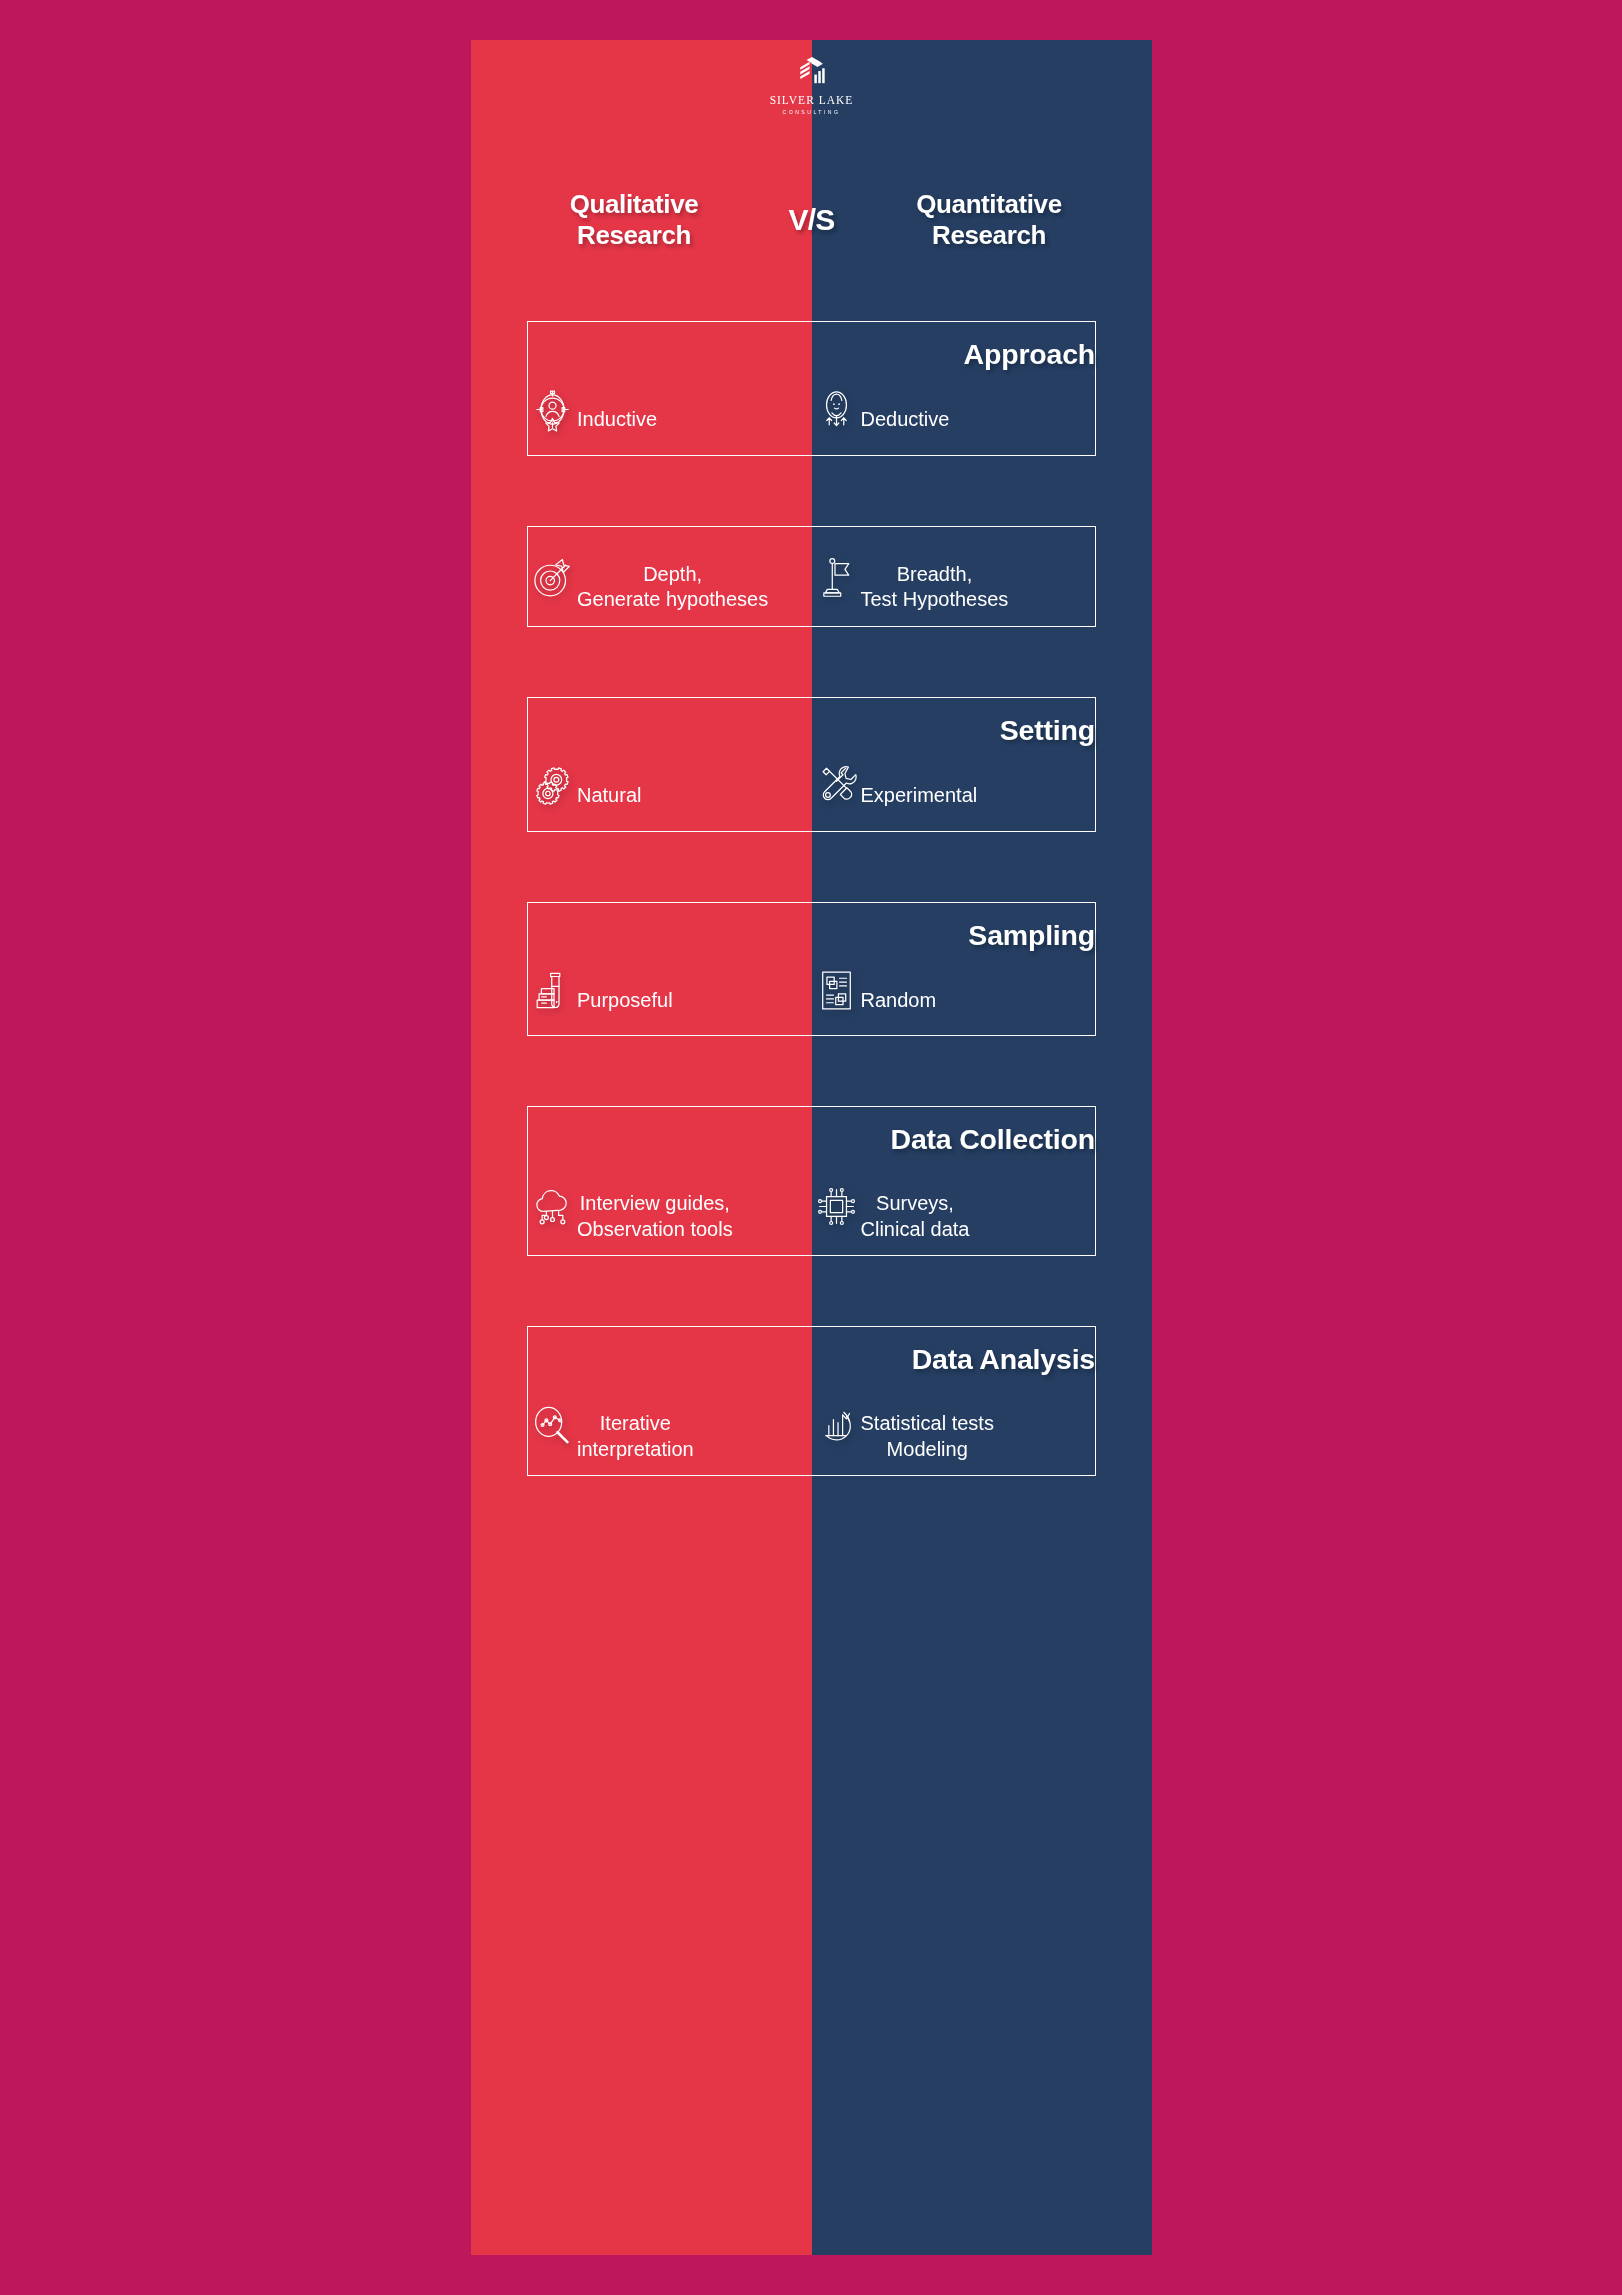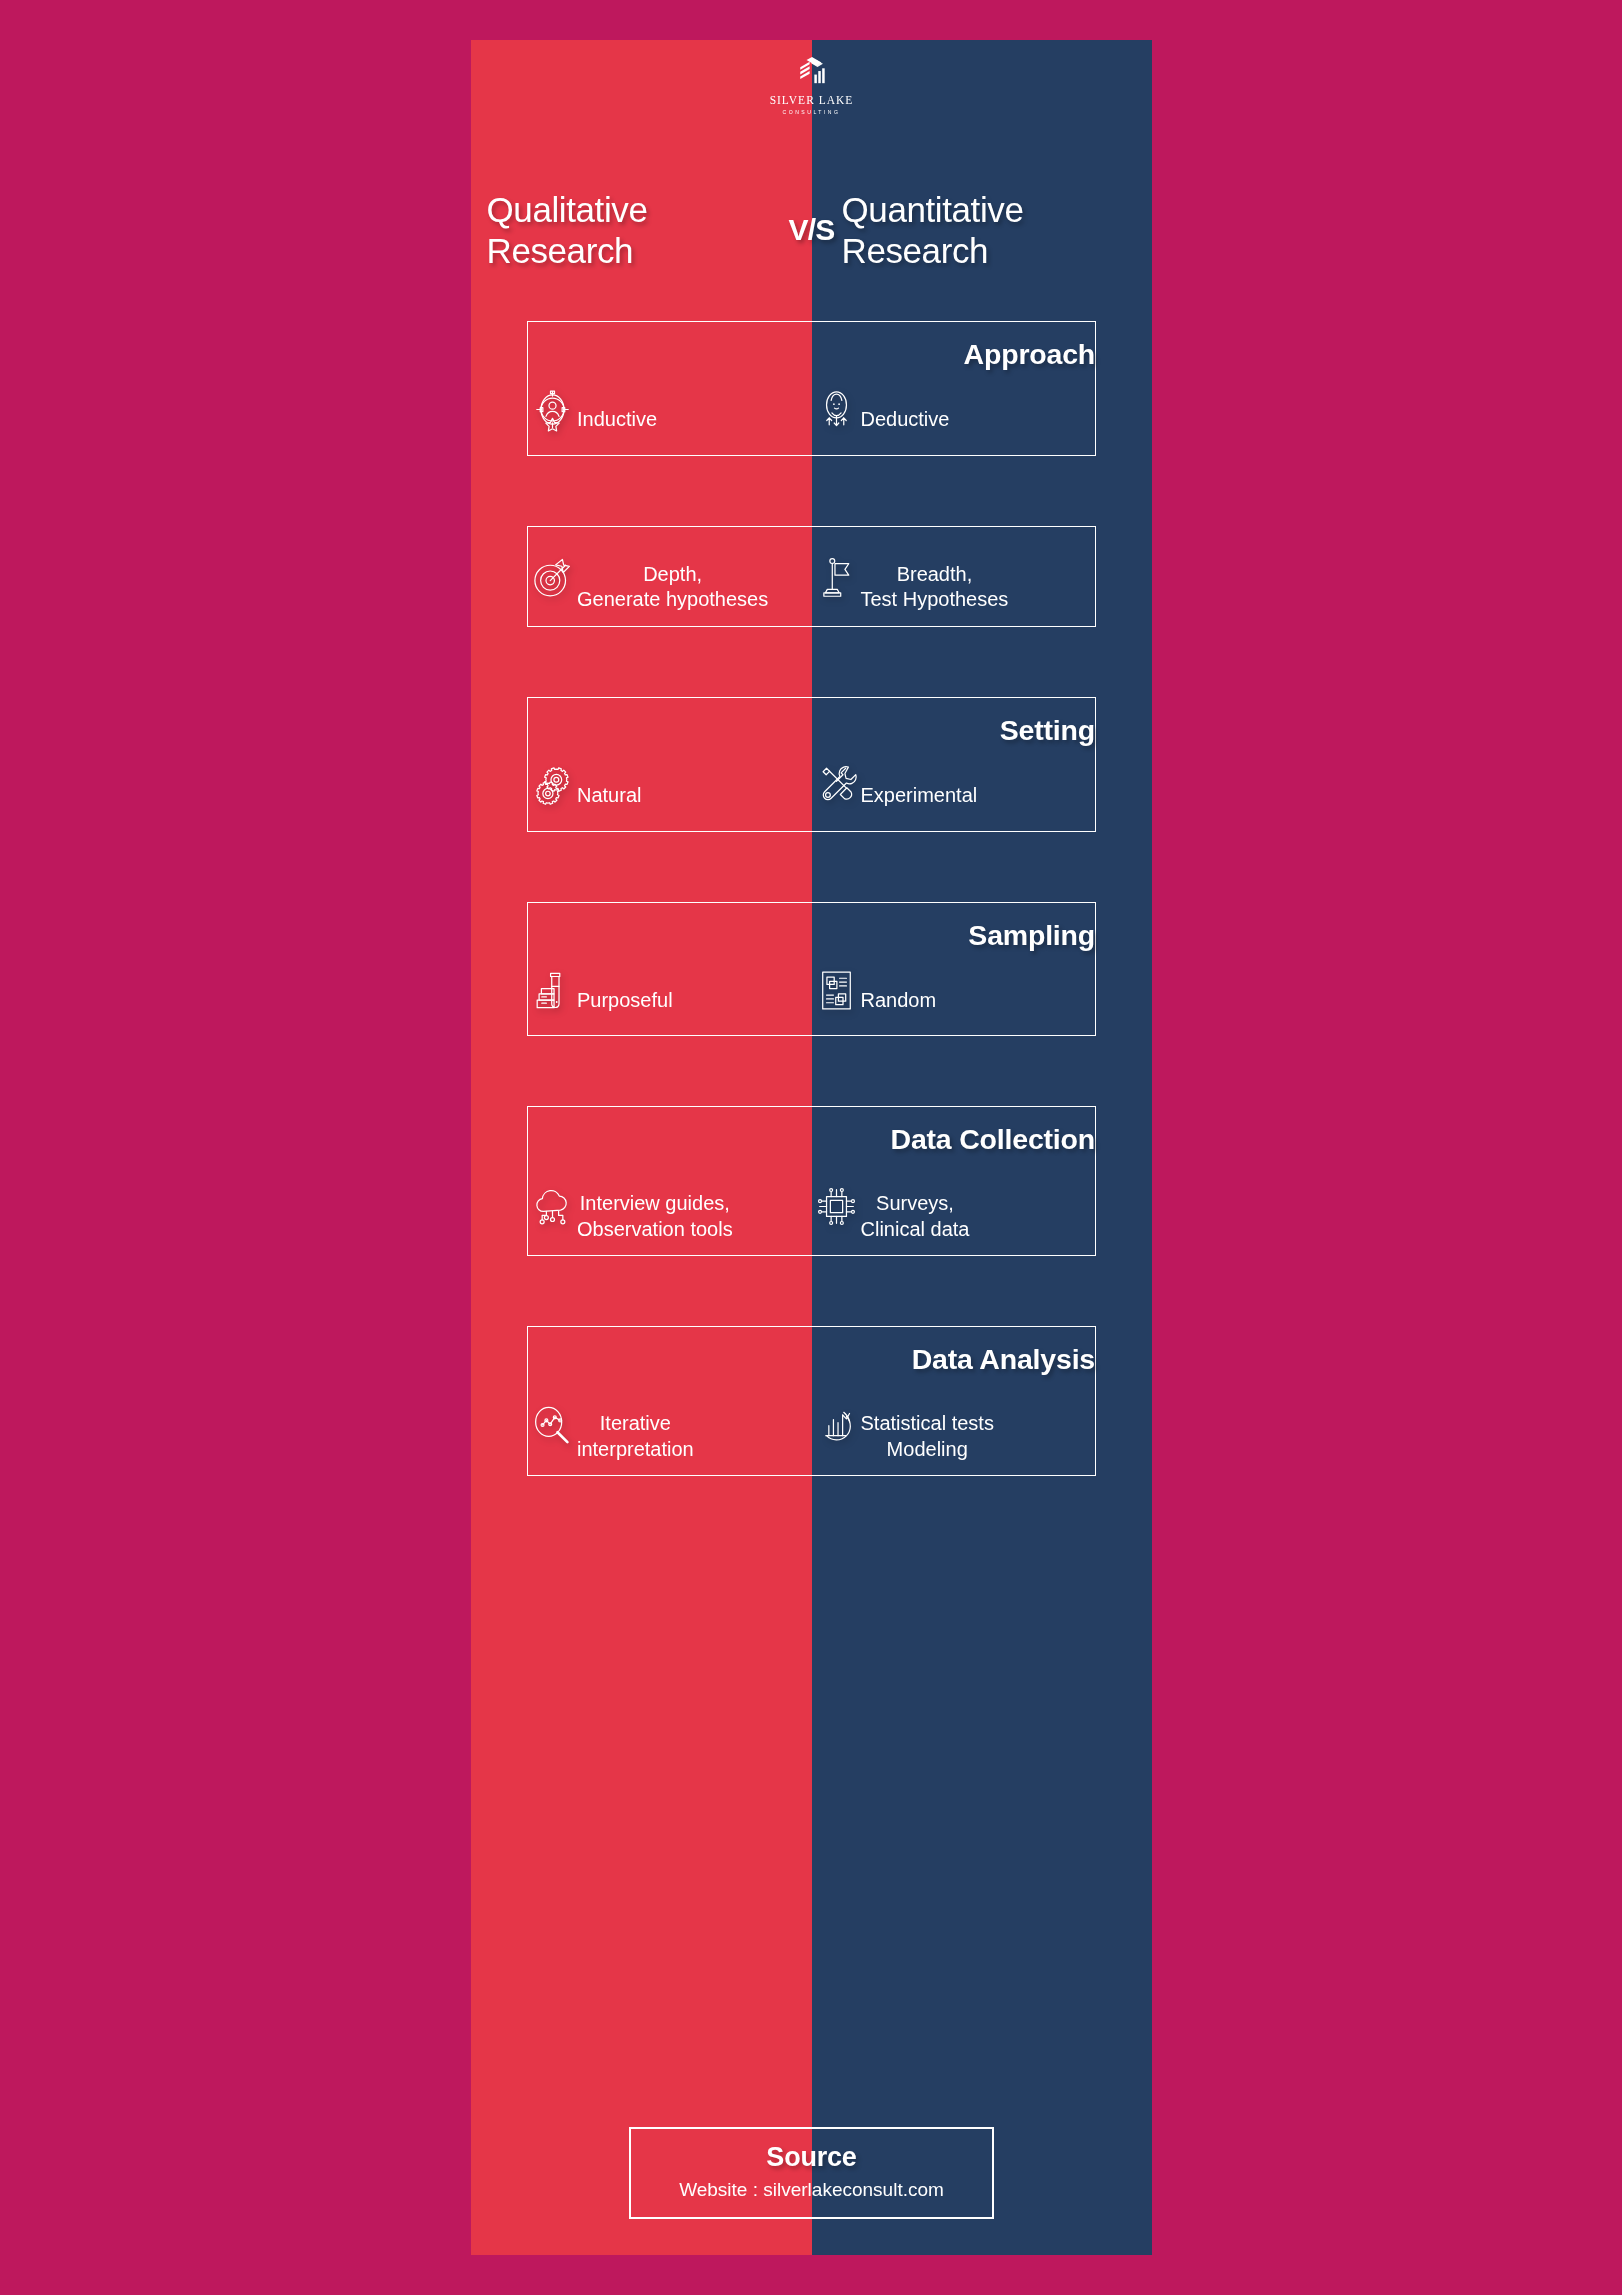--- a/index.html
+++ b/index.html
@@ -76,23 +76,23 @@
   .headline {
     position: absolute;
     left: 0; right: 0;
     top: 149px;
     display: flex;
     align-items: center;
     justify-content: center;
   }
   .headline-col {
     width: 295px;
-    text-align: left;
-    font-size: 35px;
-    font-weight: normal;
+    text-align: center;
+    font-size: 26px;
+    font-weight: bold;
     line-height: 1.18;
     color: #ffffff;
     letter-spacing: -0.4px;
     text-shadow: 2.4px 3.2px 4px rgba(0,0,0,0.28);
   }
   .headline-col .l2 { display: block; }
   .headline-vs {
     width: 60px;
     text-align: center;
     font-size: 30px;
@@ -406,22 +406,18 @@
                 <path d="M40 17l5 5 4-7"></path>
               </svg>
               <div class="card-label">Statistical tests
 Modeling</div>
             </div>
           </div>
         </div>
 
       </div>
 
-      <div class="source-box">
-        <div class="source-title">Source</div>
-        <div class="source-line">Website : silverlakeconsult.com</div>
-      </div>
 
     </div>
   </div>
 
 </div>
 
 
 </body></html>

